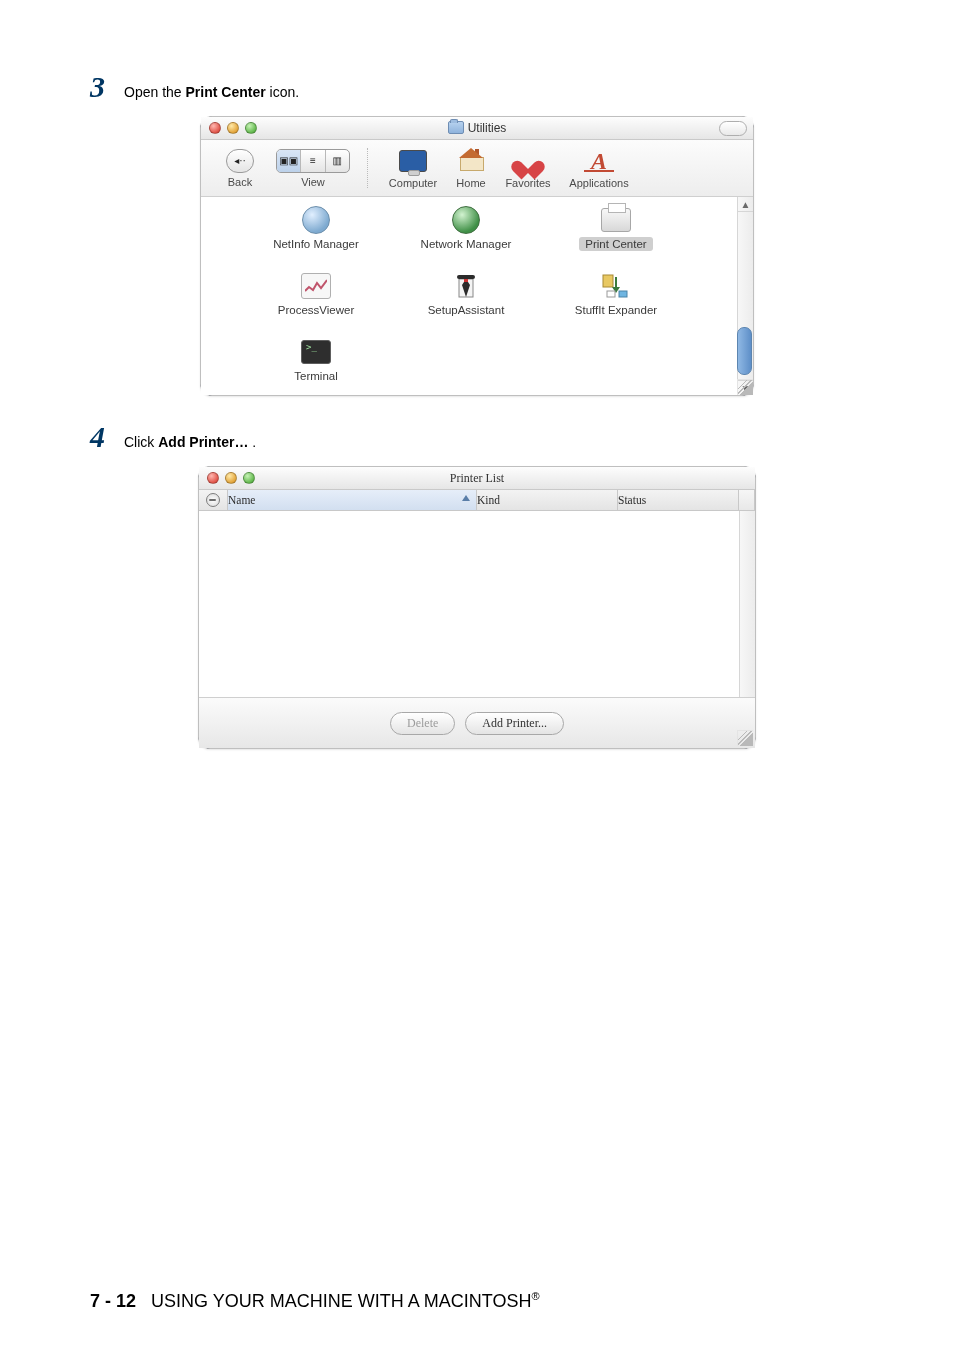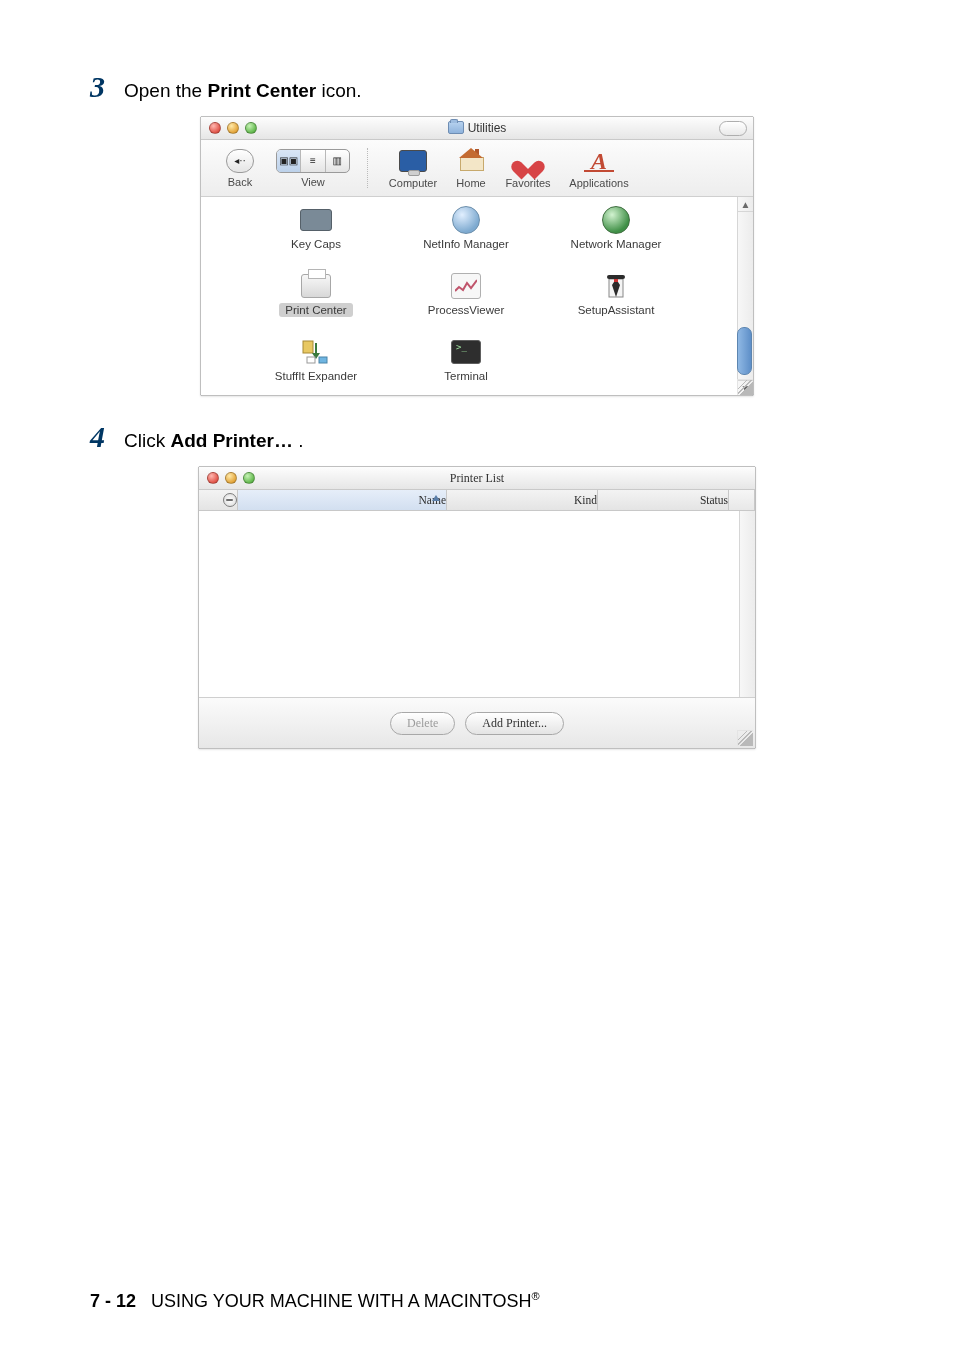--- a/index.html
+++ b/index.html
@@ -23,31 +23,31 @@
   .step-num {
     font-family: Georgia, "Times New Roman", serif;
     font-style: italic;
     font-weight: bold;
     font-size: 30px;
     color: #003663;
     width: 34px;
     flex: 0 0 34px;
   }
   .step-text {
-    font-size: 19px;
+    font-size: 14px;
     line-height: 1.35;
   }
   .bold { font-weight: bold; }
 
   
   .mac-window {
     margin: 10px auto 24px auto;
     background: #0f172a;
     border: 1px solid #bfbfbf;
-    border-radius: 2px;
+    border-radius: 12px;
     box-shadow: 0 1px 2px rgba(0,0,0,0.1);
     position: relative;
   }
   .titlebar {
     height: 22px;
     background: linear-gradient(#fdfdfd,#e6e6e6);
     border-bottom: 1px solid #c9c9c9;
     display: flex;
     align-items: center;
     font-size: 12px;
@@ -189,23 +189,21 @@
     height:20px;
     background:linear-gradient(#f3f3f3,#e4e4e4);
     border-bottom:1px solid #c8c8c8;
     display:flex;
     font-size:11.5px;
     color:#2d2d2d;
   }
   .pl-header .col{
     border-right:1px solid #c8c8c8;
     display:flex;align-items:center;
-    padding-left:10px;
     position:relative;
-    justify-content:flex-end;
   }
   .col-fav{width:28px;justify-content:center;padding-left:0;}
   .col-name{flex:1;background:linear-gradient(#e6eef9,#d2dff0);}
   .col-name .sort{position:absolute;right:6px;top:5px;width:0;height:0;border-left:4px solid transparent;border-right:4px solid transparent;border-bottom:6px solid #5a7ea8;}
   .col-kind{width:140px;}
   .col-status{width:120px;}
   .col-scroll{width:15px;border-right:none;background:linear-gradient(#f6f6f6,#e8e8e8);}
   .pl-body{
     height:186px;background:#fff;border-bottom:1px solid #cfcfcf;position:relative;
   }
@@ -312,26 +310,20 @@
             <span class="aletter">A<span class="uline"></span></span>
           </div>
         <div class="lbl">Applications</div>
       </div>
     </div>
 
     <div class="util-body">
       <div class="icon-grid">
         <div class="fitem">
           <div class="ficon">
-              <div class="chip"></div>
-            </div>
-          <span class="flabel">Key Caps</span>
-        </div>
-        <div class="fitem">
-          <div class="ficon">
               <div class="globe"></div>
             </div>
           <span class="flabel">NetInfo Manager</span>
         </div>
         <div class="fitem">
           <div class="ficon">
               <div class="net"></div>
             </div>
           <span class="flabel">Network Manager</span>
         </div>

